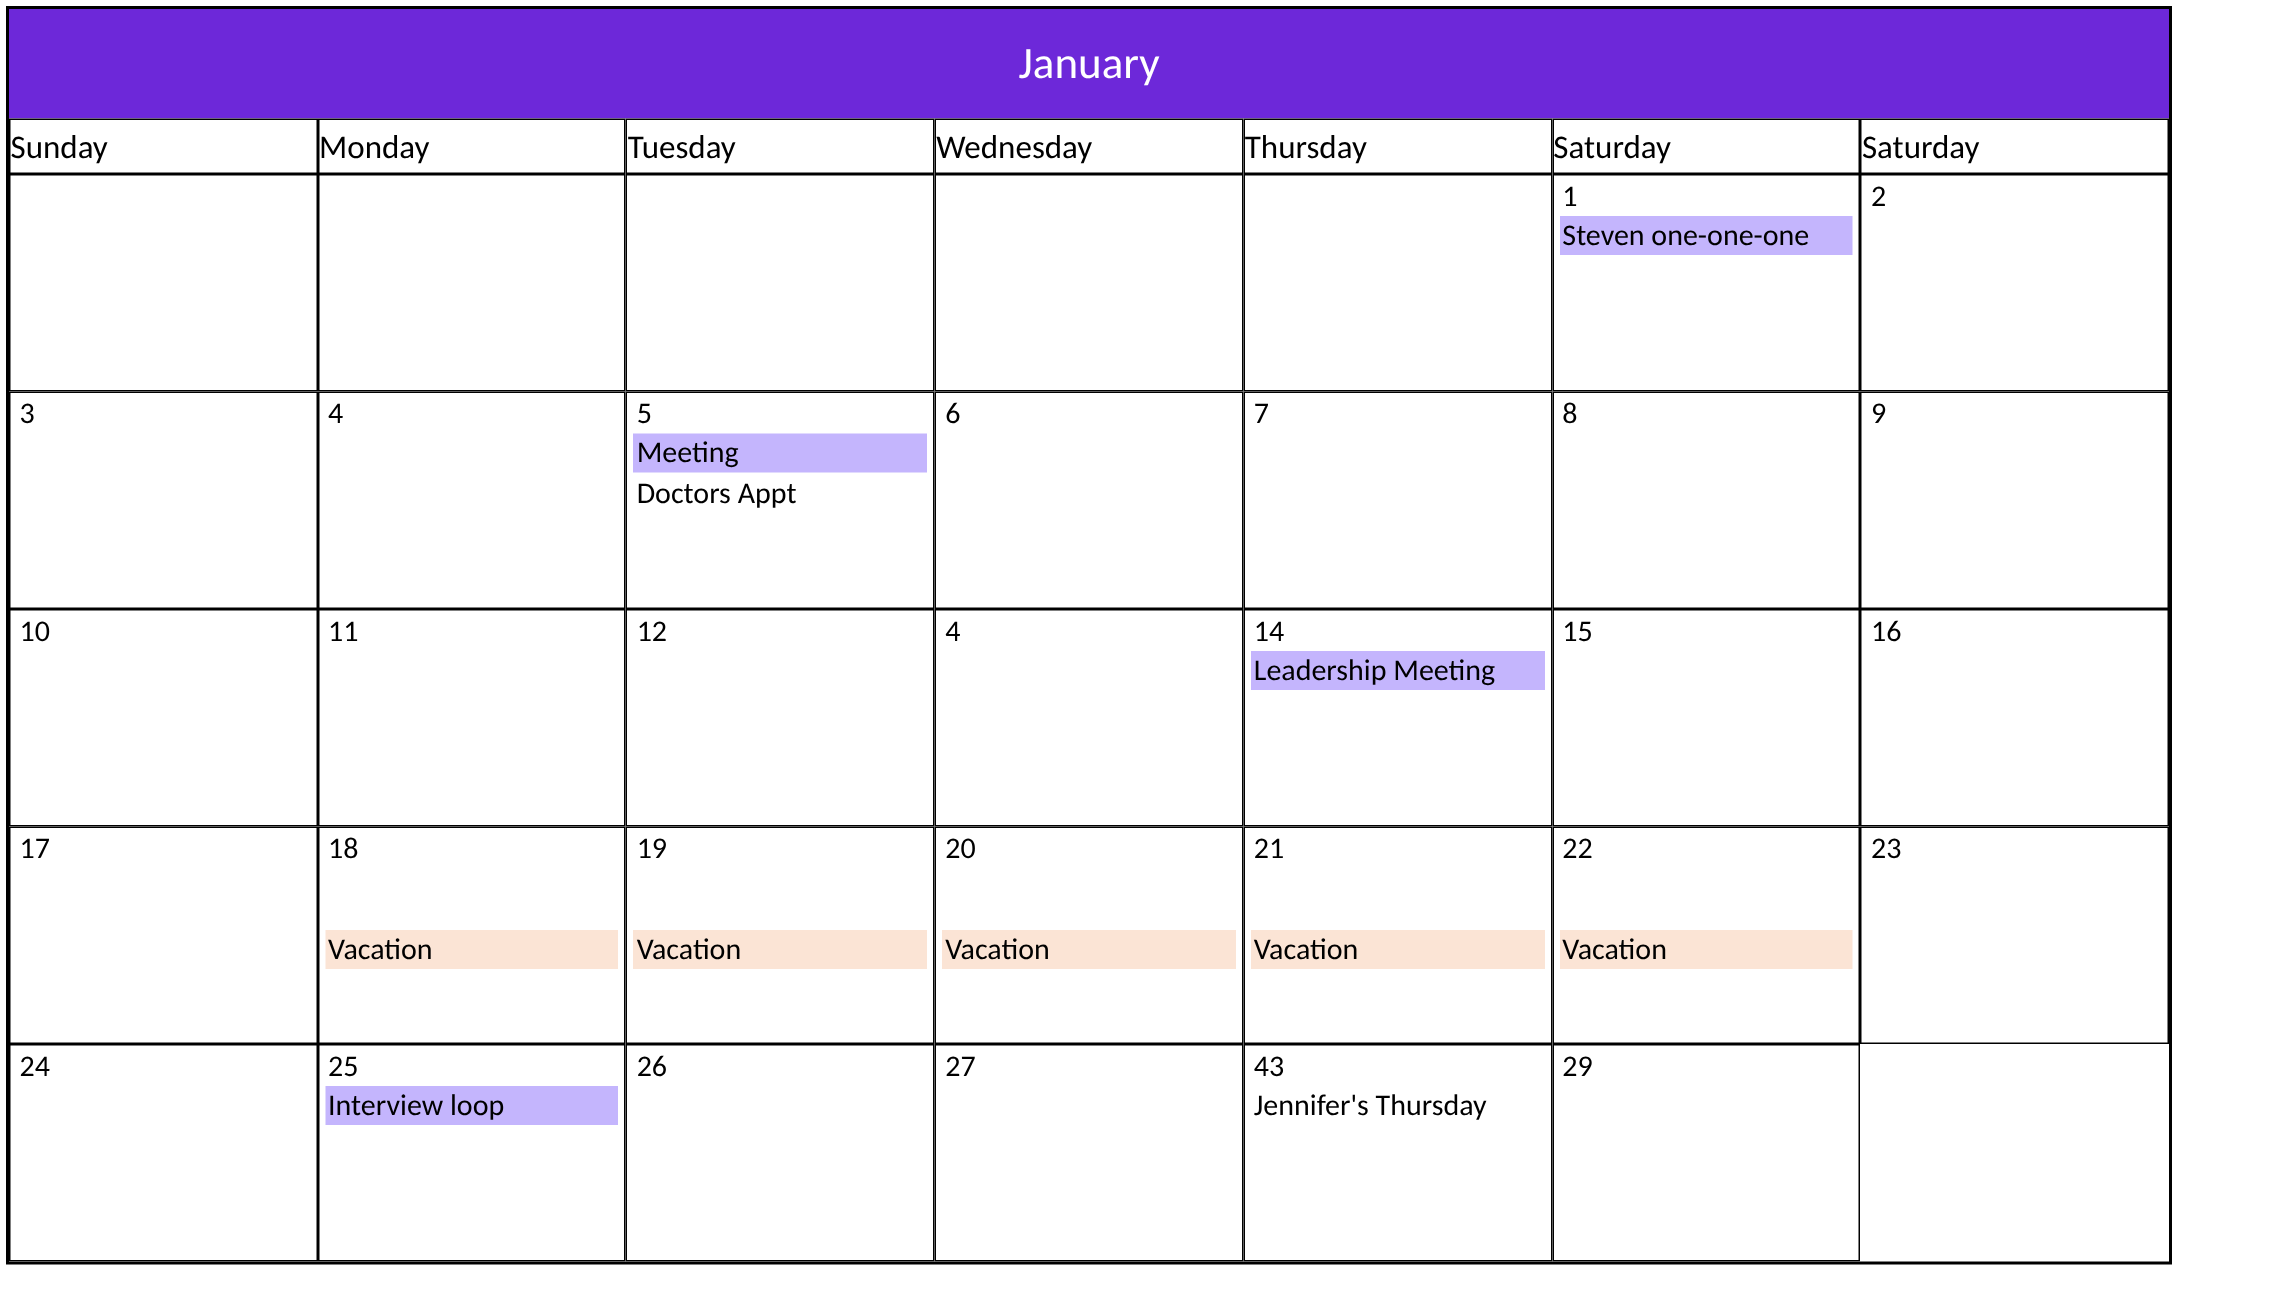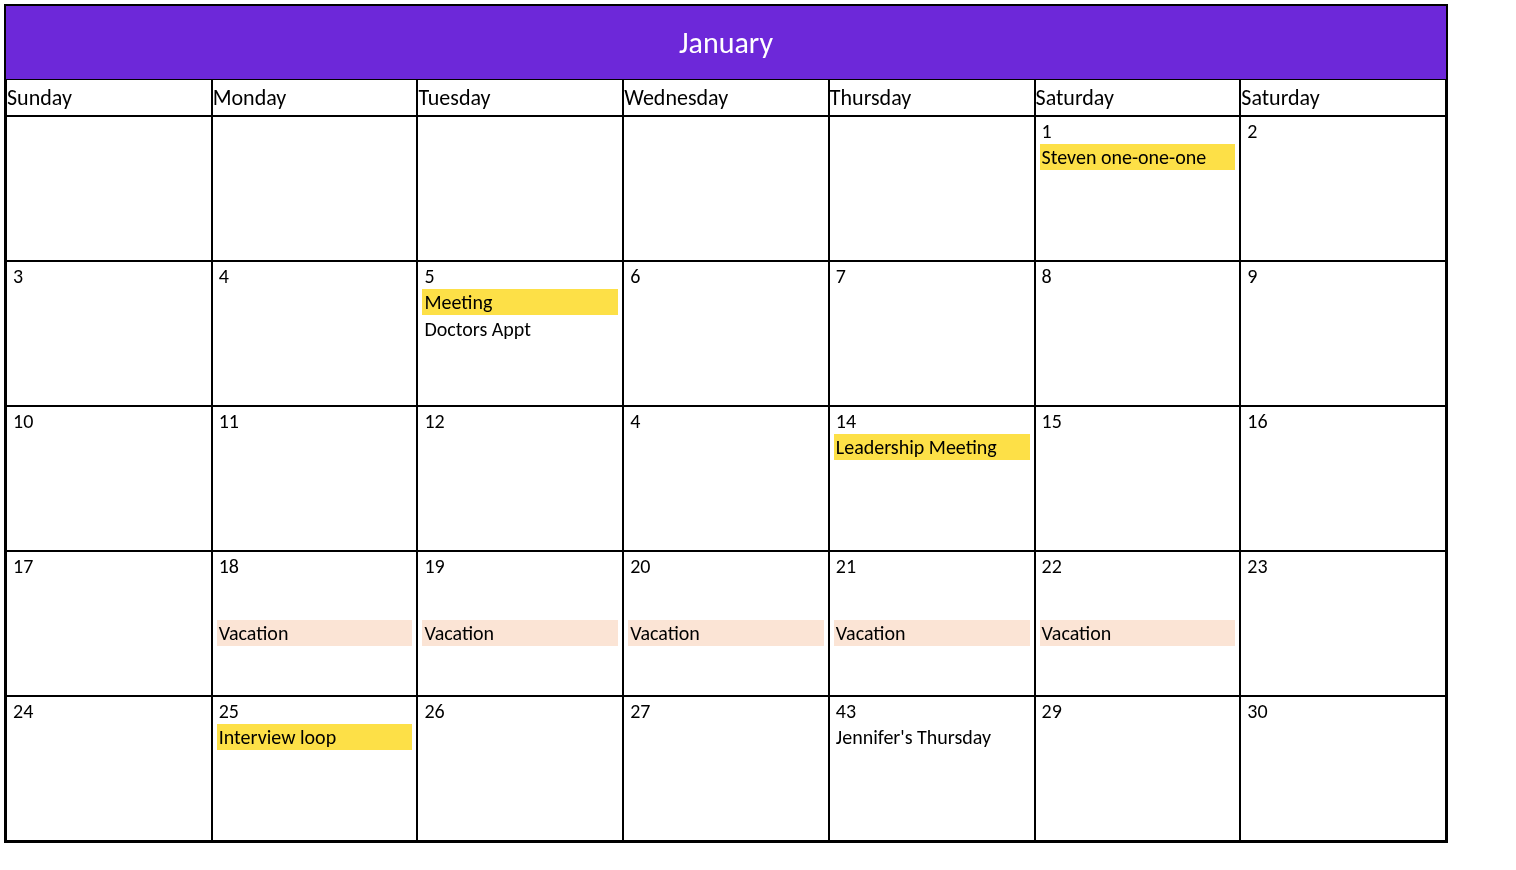--- a/index.html
+++ b/index.html
@@ -54,21 +54,21 @@
       font-size: 20px;
       padding: 0 2px;
     }
     .event {
       font-size: 20px;
       padding: 1px 2px;
       margin-top: 1px;
       white-space: nowrap;
     }
     .event.blue {
-      background: #fde047;
+      background: #c4b5fd;
     }
     .event.peach {
       background: #fbe4d5;
       margin-top: 42px;
     }
     .event.plain {
       background: transparent;
     }
   </style>
 </head>
@@ -206,19 +206,16 @@
       <div class="day-cell">
         <div class="day-number">27</div>
       </div>
       <div class="day-cell">
         <div class="day-number">43</div>
         <div class="event plain">Jennifer's Thursday</div>
       </div>
       <div class="day-cell">
         <div class="day-number">29</div>
       </div>
-      <div class="day-cell">
-        <div class="day-number">30</div>
-      </div>
     </div>
 
   </div>
 </div>
 
 </body></html>

